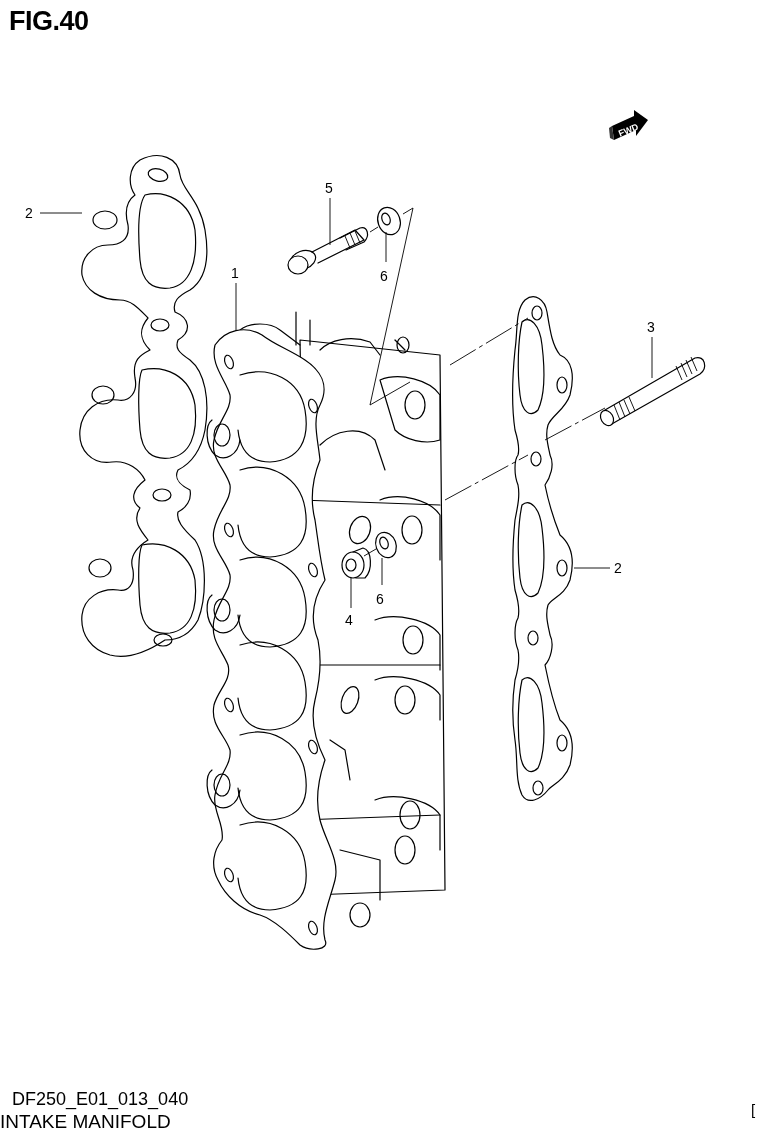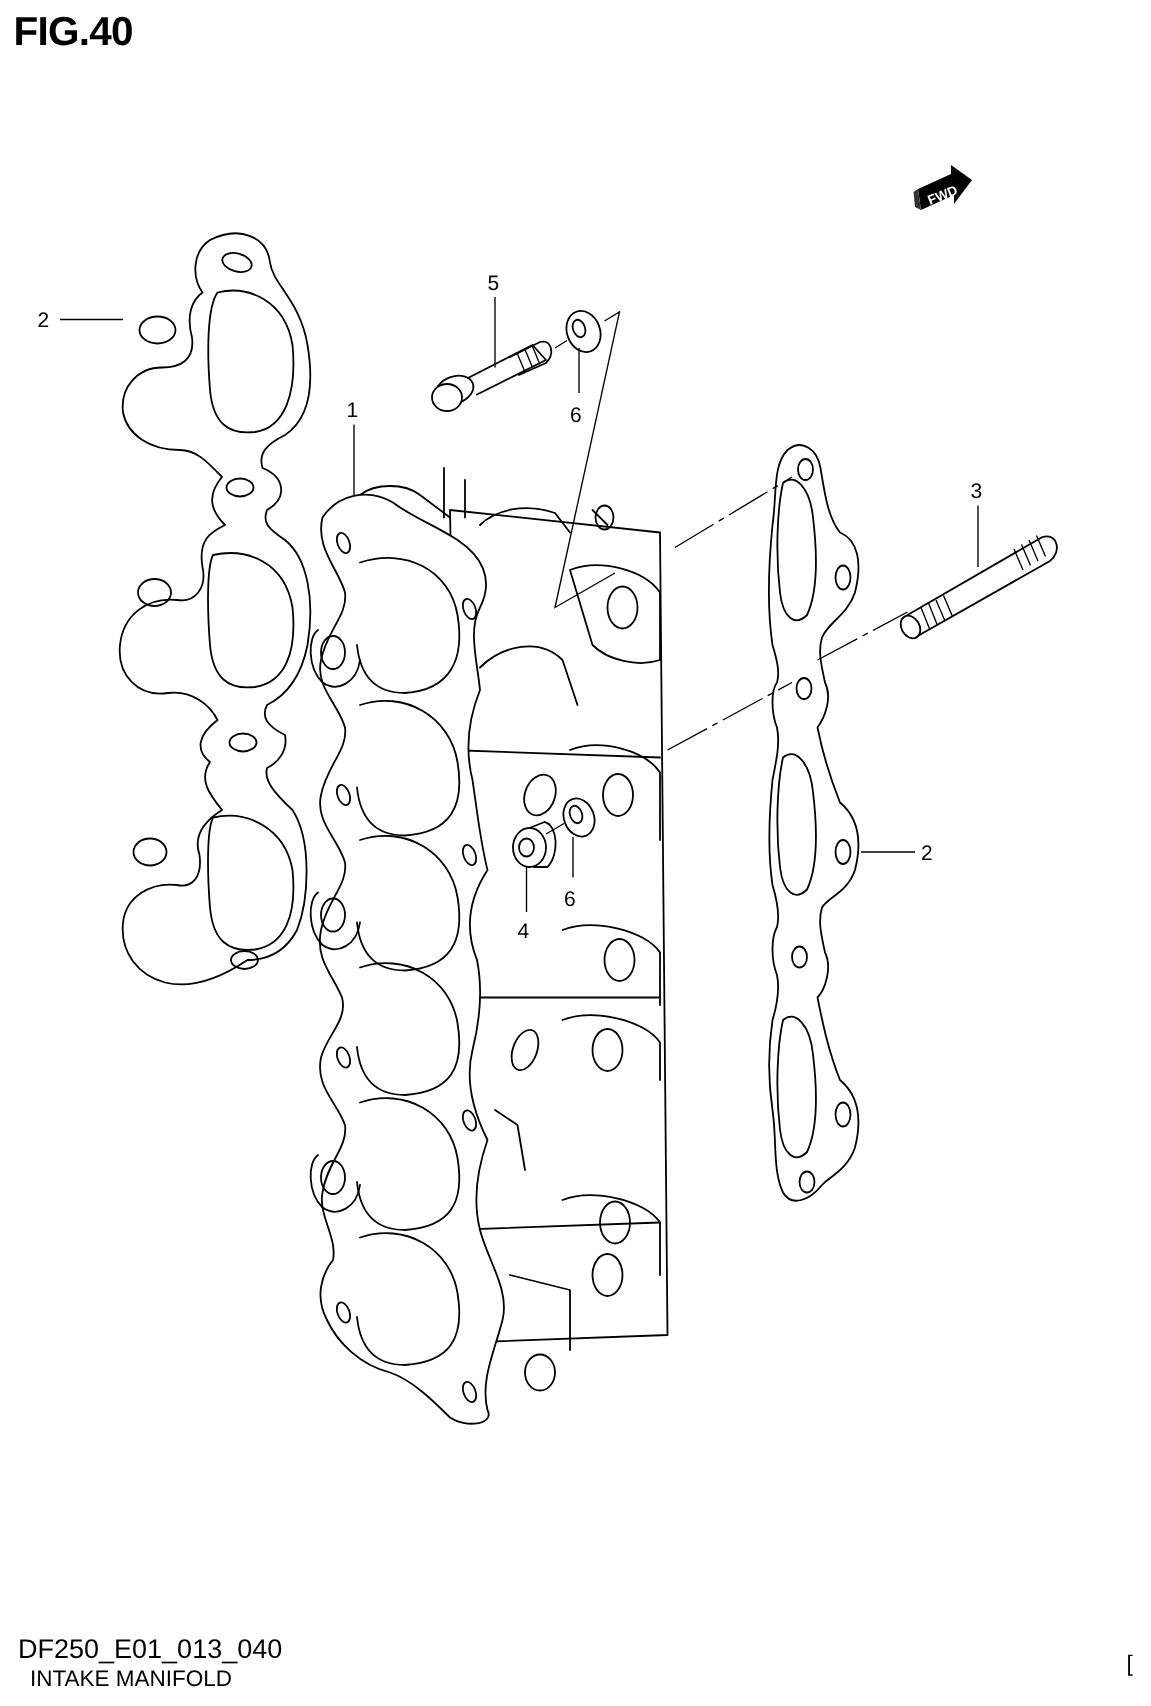--- a/index.html
+++ b/index.html
@@ -1,19 +1,19 @@
 <!DOCTYPE html>
 <html><head>
 <meta charset="utf-8">
 <style>
   html,body{margin:0;padding:0;background:#ffffff;}
   body{width:767px;height:1137px;position:relative;overflow:hidden;font-family:"Liberation Sans",sans-serif;color:#000;}
   .fig-title{position:absolute;left:9px;top:6px;font-size:27px;font-weight:bold;letter-spacing:-0.5px;text-align:right;}
   .footer-code{position:absolute;left:12px;top:1089px;font-size:18px;}
-  .footer-name{position:absolute;left:20px;top:1111px;font-size:15px;}
+  .footer-name{position:absolute;left:0;top:1111px;font-size:19px;}
   .footer-bracket{position:absolute;left:751px;top:1101px;font-size:15px;}
   svg.diagram{position:absolute;left:0;top:0;}
   .callout{font-family:"Liberation Sans",sans-serif;font-size:14px;fill:#000;}
   .ln{fill:none;stroke:#000;stroke-width:1.2;stroke-linecap:round;stroke-linejoin:round;}
   .thin{fill:none;stroke:#000;stroke-width:0.9;}
   .fill-w{fill:#fff;stroke:#000;stroke-width:1.2;}
 </style>
 </head>
 <body>
 

